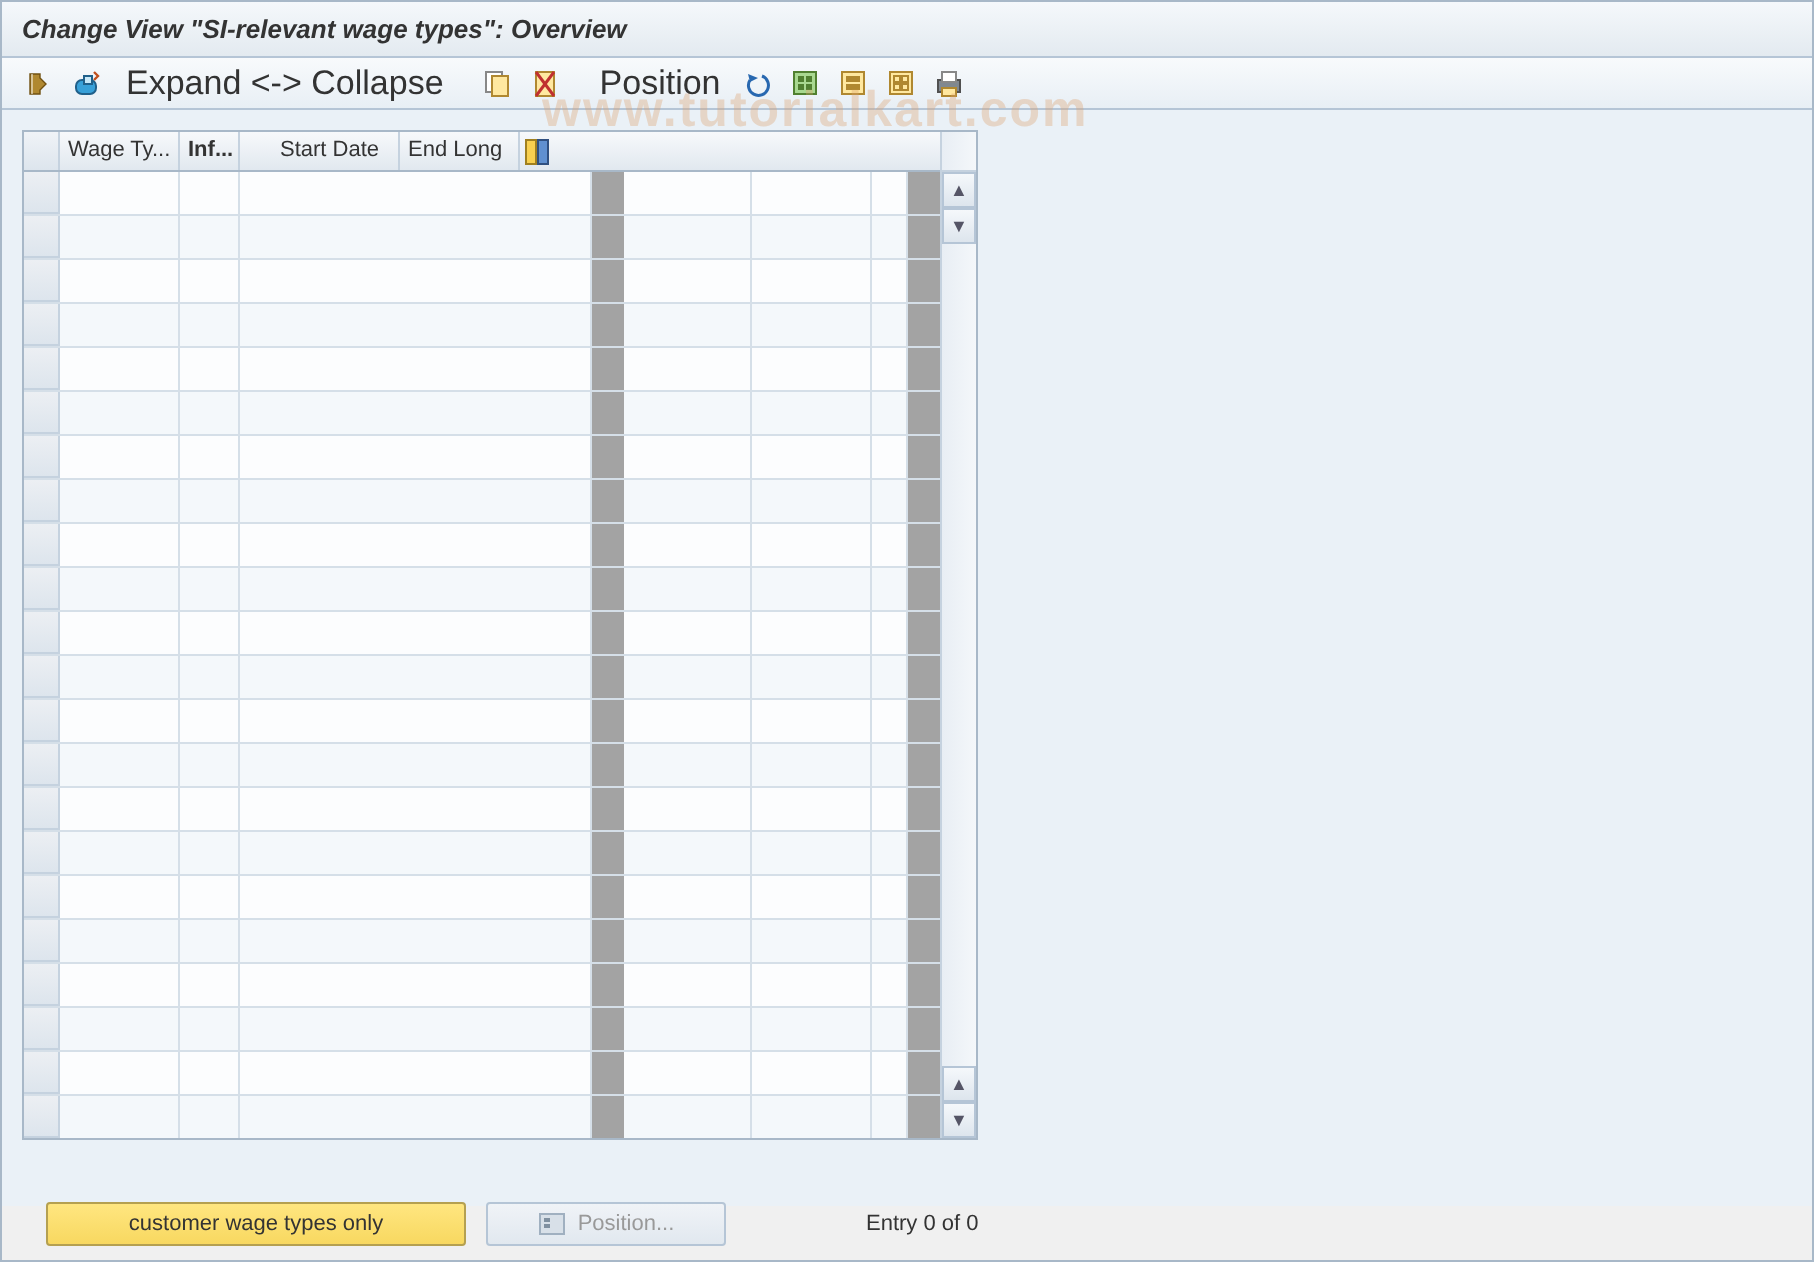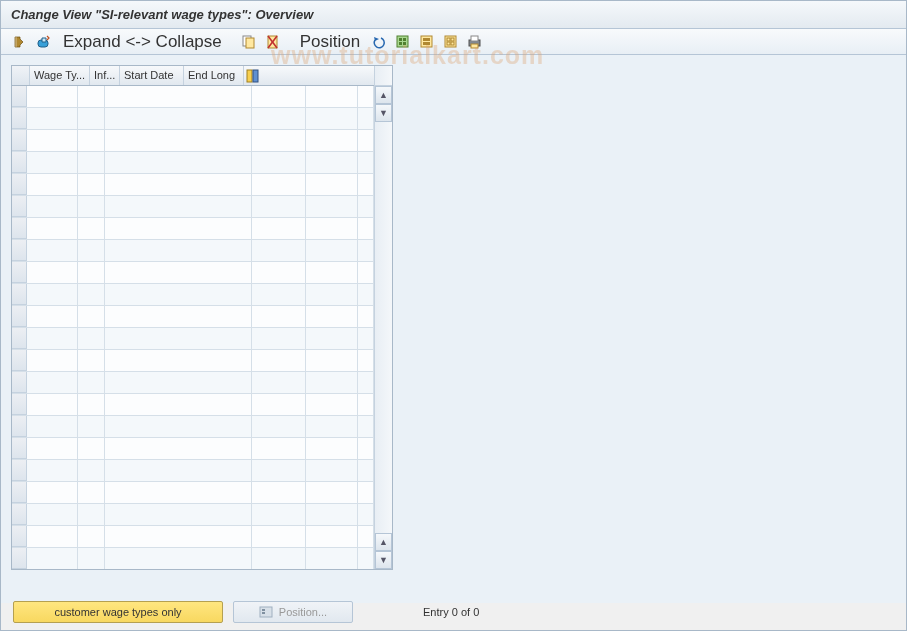--- a/index.html
+++ b/index.html
@@ -51,21 +51,21 @@
     }
     .content-area {
       background: #eaf1f7;
       padding: 10px;
       height: 548px;
     }
     .grid-container {
       display: flex;
       background: #a3a3a3;
       border: 1px solid #a8b8c8;
-      width: 382px;
+      width: 478px;
       height: 505px;
     }
     .grid-main {
       flex: 1;
       overflow: hidden;
     }
     .grid-header {
       display: flex;
       background: linear-gradient(to bottom, #f7f9fb, #e1e8ef);
       border-bottom: 1px solid #a8b8c8;
@@ -74,23 +74,23 @@
     .grid-header-cell {
       border-right: 1px solid #c5d2df;
       padding: 3px 4px;
       font-size: 11px;
       color: #333;
       white-space: nowrap;
       overflow: hidden;
     }
     .sel-col { width: 18px; background: linear-gradient(to bottom, #f0f3f7, #dde5ed); }
     .col1 { width: 60px; }
-    .col2 { width: 30px; }
+    .col2 { width: 30px; font-weight: bold; }
     .col3 { width: 176px; }
-    .col4 { width: 64px; }
+    .col4 { width: 64px; margin-left: 16px; }
     .col5 { width: 60px; }
     .config-col {
       width: 18px;
       background: linear-gradient(to bottom, #f7f9fb, #e1e8ef);
       display: flex;
       align-items: center;
       justify-content: center;
       cursor: pointer;
     }
     .grid-body {
@@ -130,21 +130,21 @@
       align-items: center;
       justify-content: center;
       cursor: pointer;
       font-size: 9px;
       color: #556;
     }
     .scroll-track { flex: 1; }
     .bottom-bar {
       position: absolute;
       bottom: 6px;
-      left: 12px;
+      left: 22px;
       right: 6px;
       display: flex;
       align-items: center;
       gap: 10px;
       height: 24px;
     }
     .bottom-btn {
       background: linear-gradient(to bottom, #ffe680, #f8d860);
       border: 1px solid #b5a050;
       border-radius: 2px;

